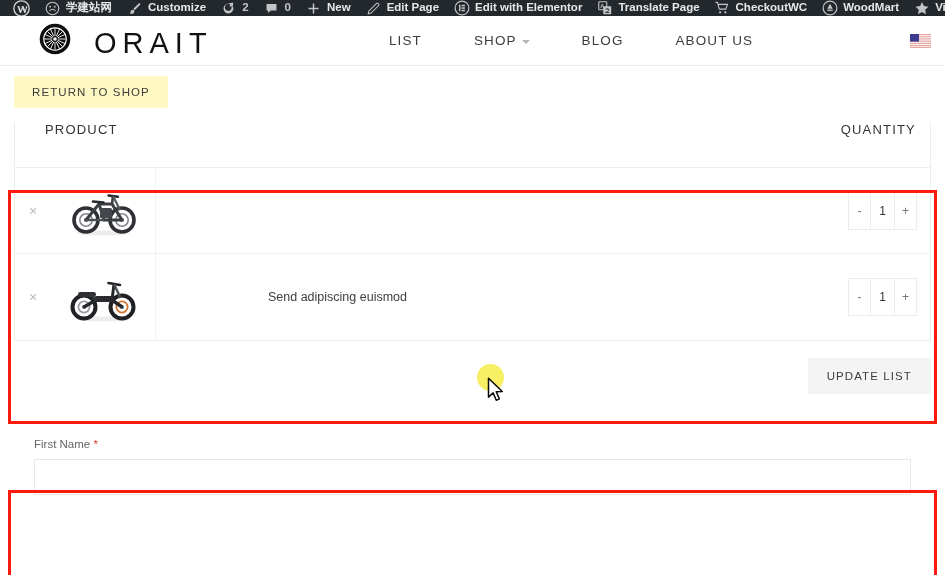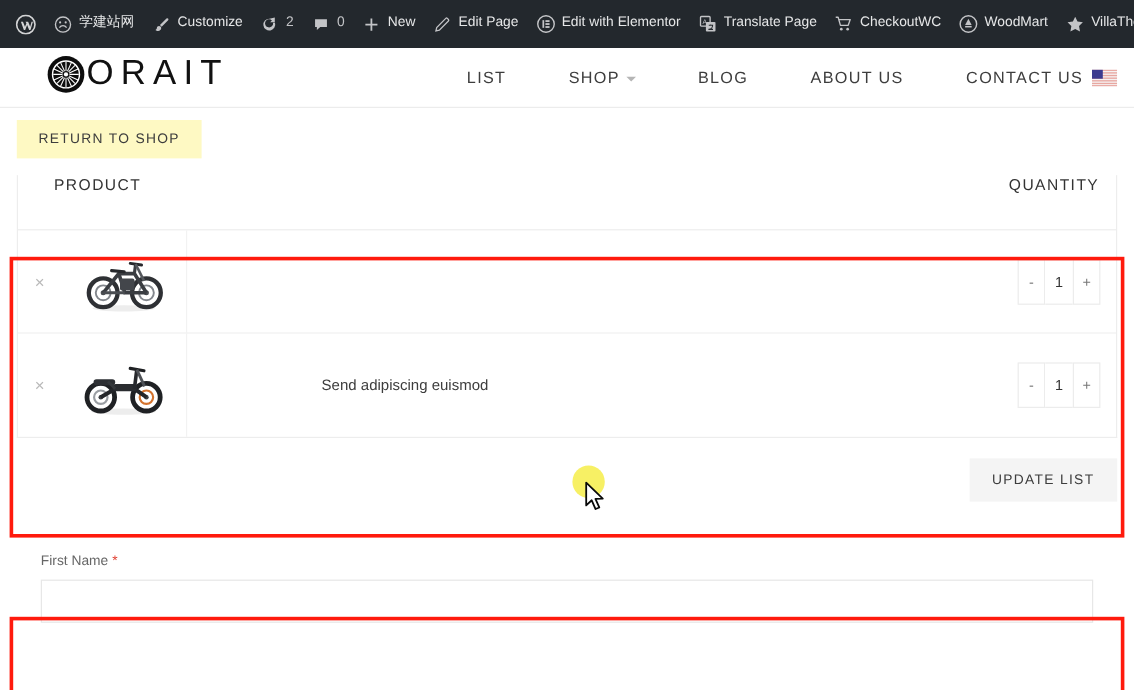--- a/index.html
+++ b/index.html
@@ -5,28 +5,29 @@
   * { box-sizing: border-box; margin: 0; padding: 0; }
   html, body {
     width: 945px; height: 575px;
     overflow: hidden;
     background: #ffffff;
     font-family: "Liberation Sans", sans-serif;
   }
 
   
   #adminbar {
-    height: 40px;
+    height: 16px;
     background: #23282d;
     display: flex;
     align-items: center;
     color: #b4b9be;
     font-size: 11.5px;
     white-space: nowrap;
     padding-left: 6px;
+    font-weight: bold;
   }
   .ab-item {
     display: flex;
     align-items: center;
     gap: 5px;
     height: 28px;
     padding: 0 7px;
     color: #e6e7e8;
   }
   .ab-item .ab-label { line-height: 1; }
@@ -38,21 +39,21 @@
   
   #siteheader {
     height: 50px;
     background: #fff;
     border-bottom: 1px solid #ececec;
     display: flex;
     align-items: center;
     position: relative;
   }
   #logo {
-    display: flex; align-items: flex-start; gap: 0;
+    display: flex; align-items: flex-end; gap: 22px;
     margin-left: 38px;
   }
   #logo .wordmark {
     font-size: 29px;
     letter-spacing: 6px;
     font-weight: 400;
     color: #111;
     font-family: "Liberation Sans", sans-serif;
   }
   #mainnav {
@@ -357,23 +358,20 @@
     </div>
     <div class="nav-item">
       <span>SHOP</span>
       <span class="chev"></span>
     </div>
     <div class="nav-item">
       <span>BLOG</span>
     </div>
     <div class="nav-item">
       <span>ABOUT US</span>
-    </div>
-    <div class="nav-item">
-      <span>CONTACT US</span>
     </div>
   </nav>
 
   <span id="flag">
     <svg width="21" height="14" viewBox="0 0 21 14">
       <rect width="21" height="14" fill="#f6f2f2"></rect>
       <g fill="#e8a7a0">
         <rect y="0" width="21" height="1.1"></rect>
           <rect y="2.2" width="21" height="1.1"></rect>
         <rect y="4.4" width="21" height="1.1"></rect>

